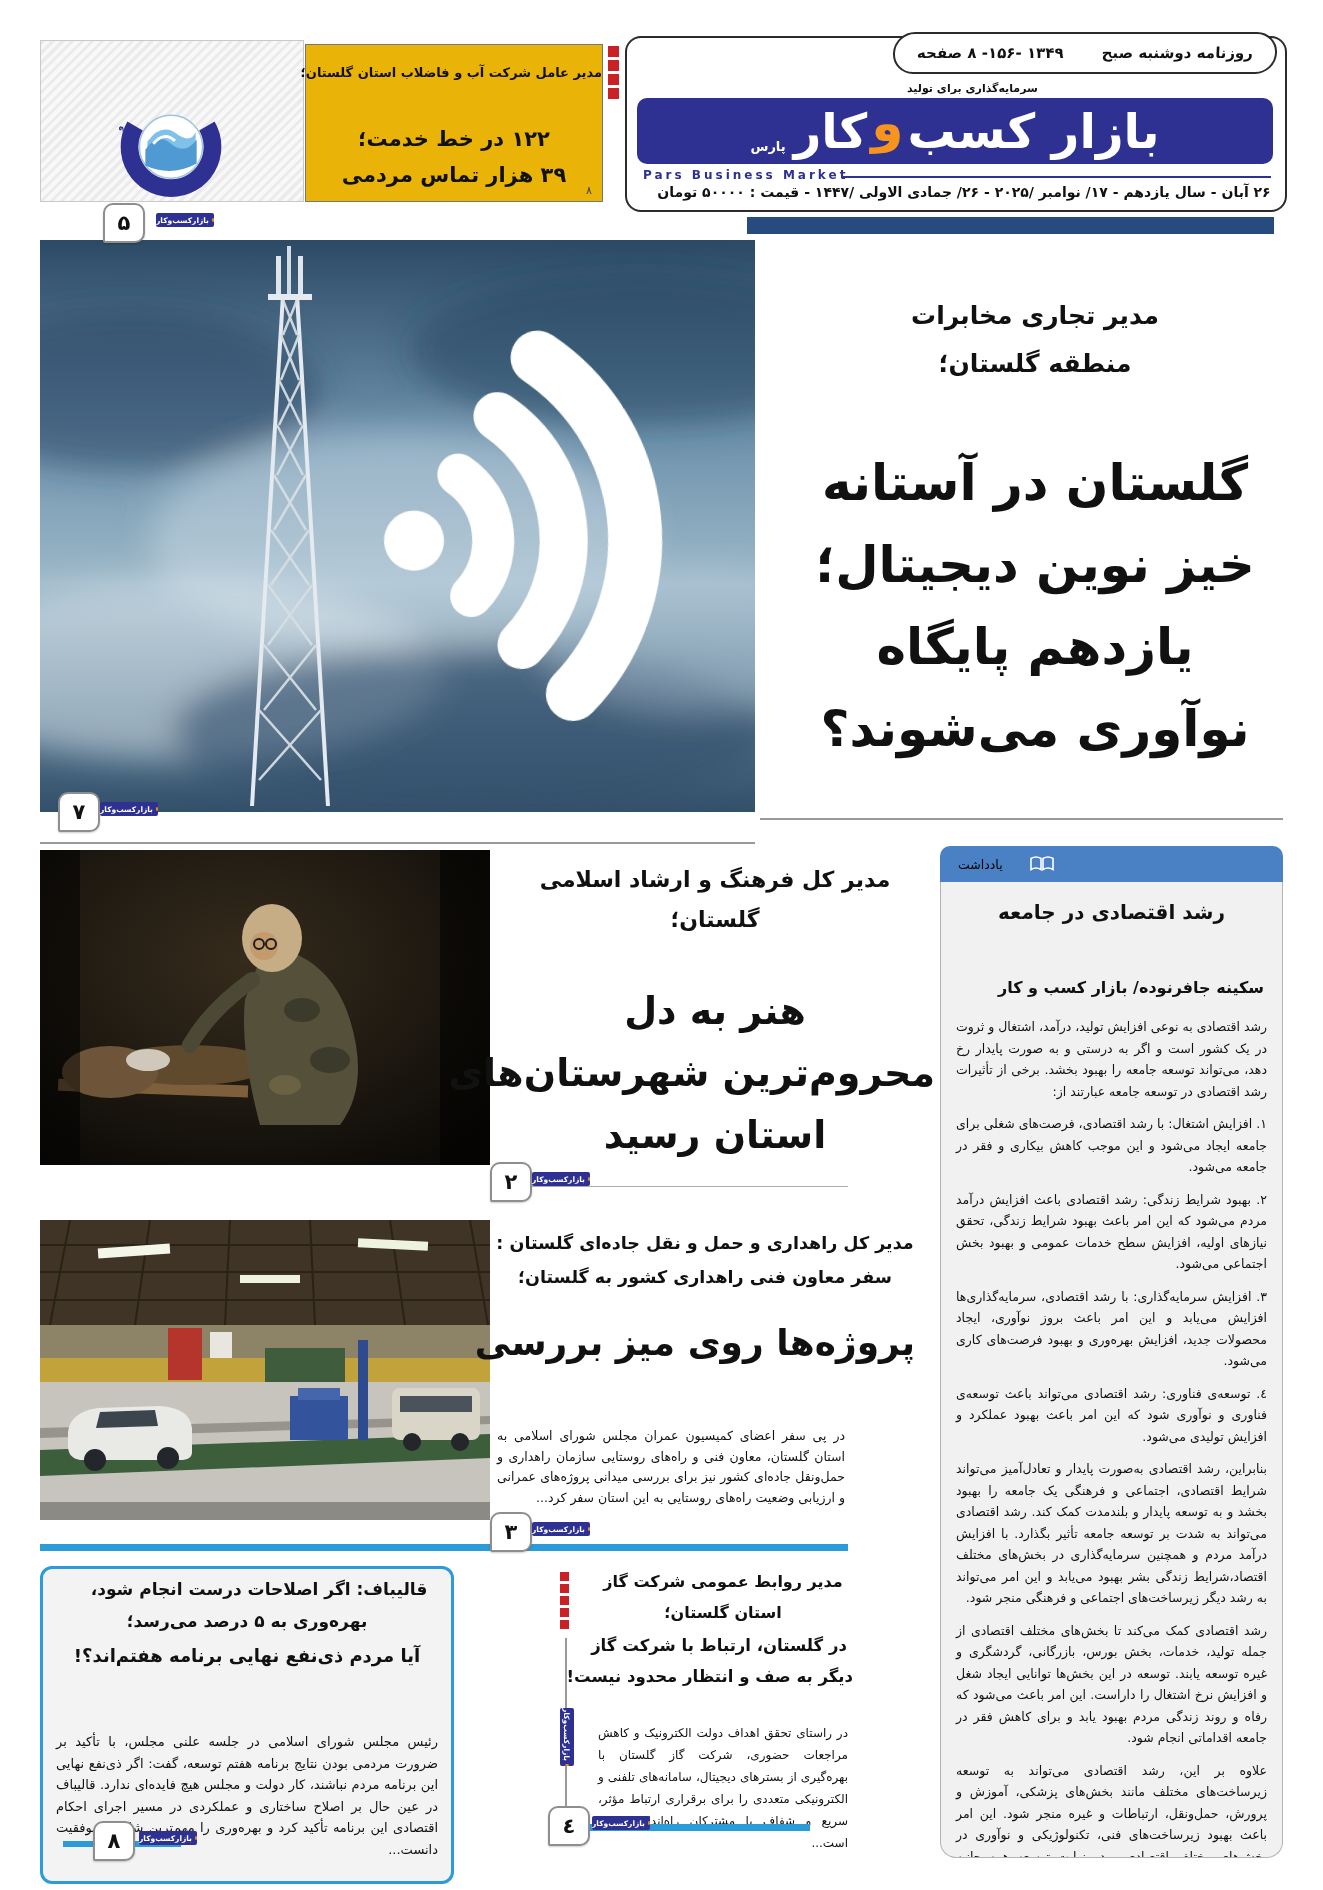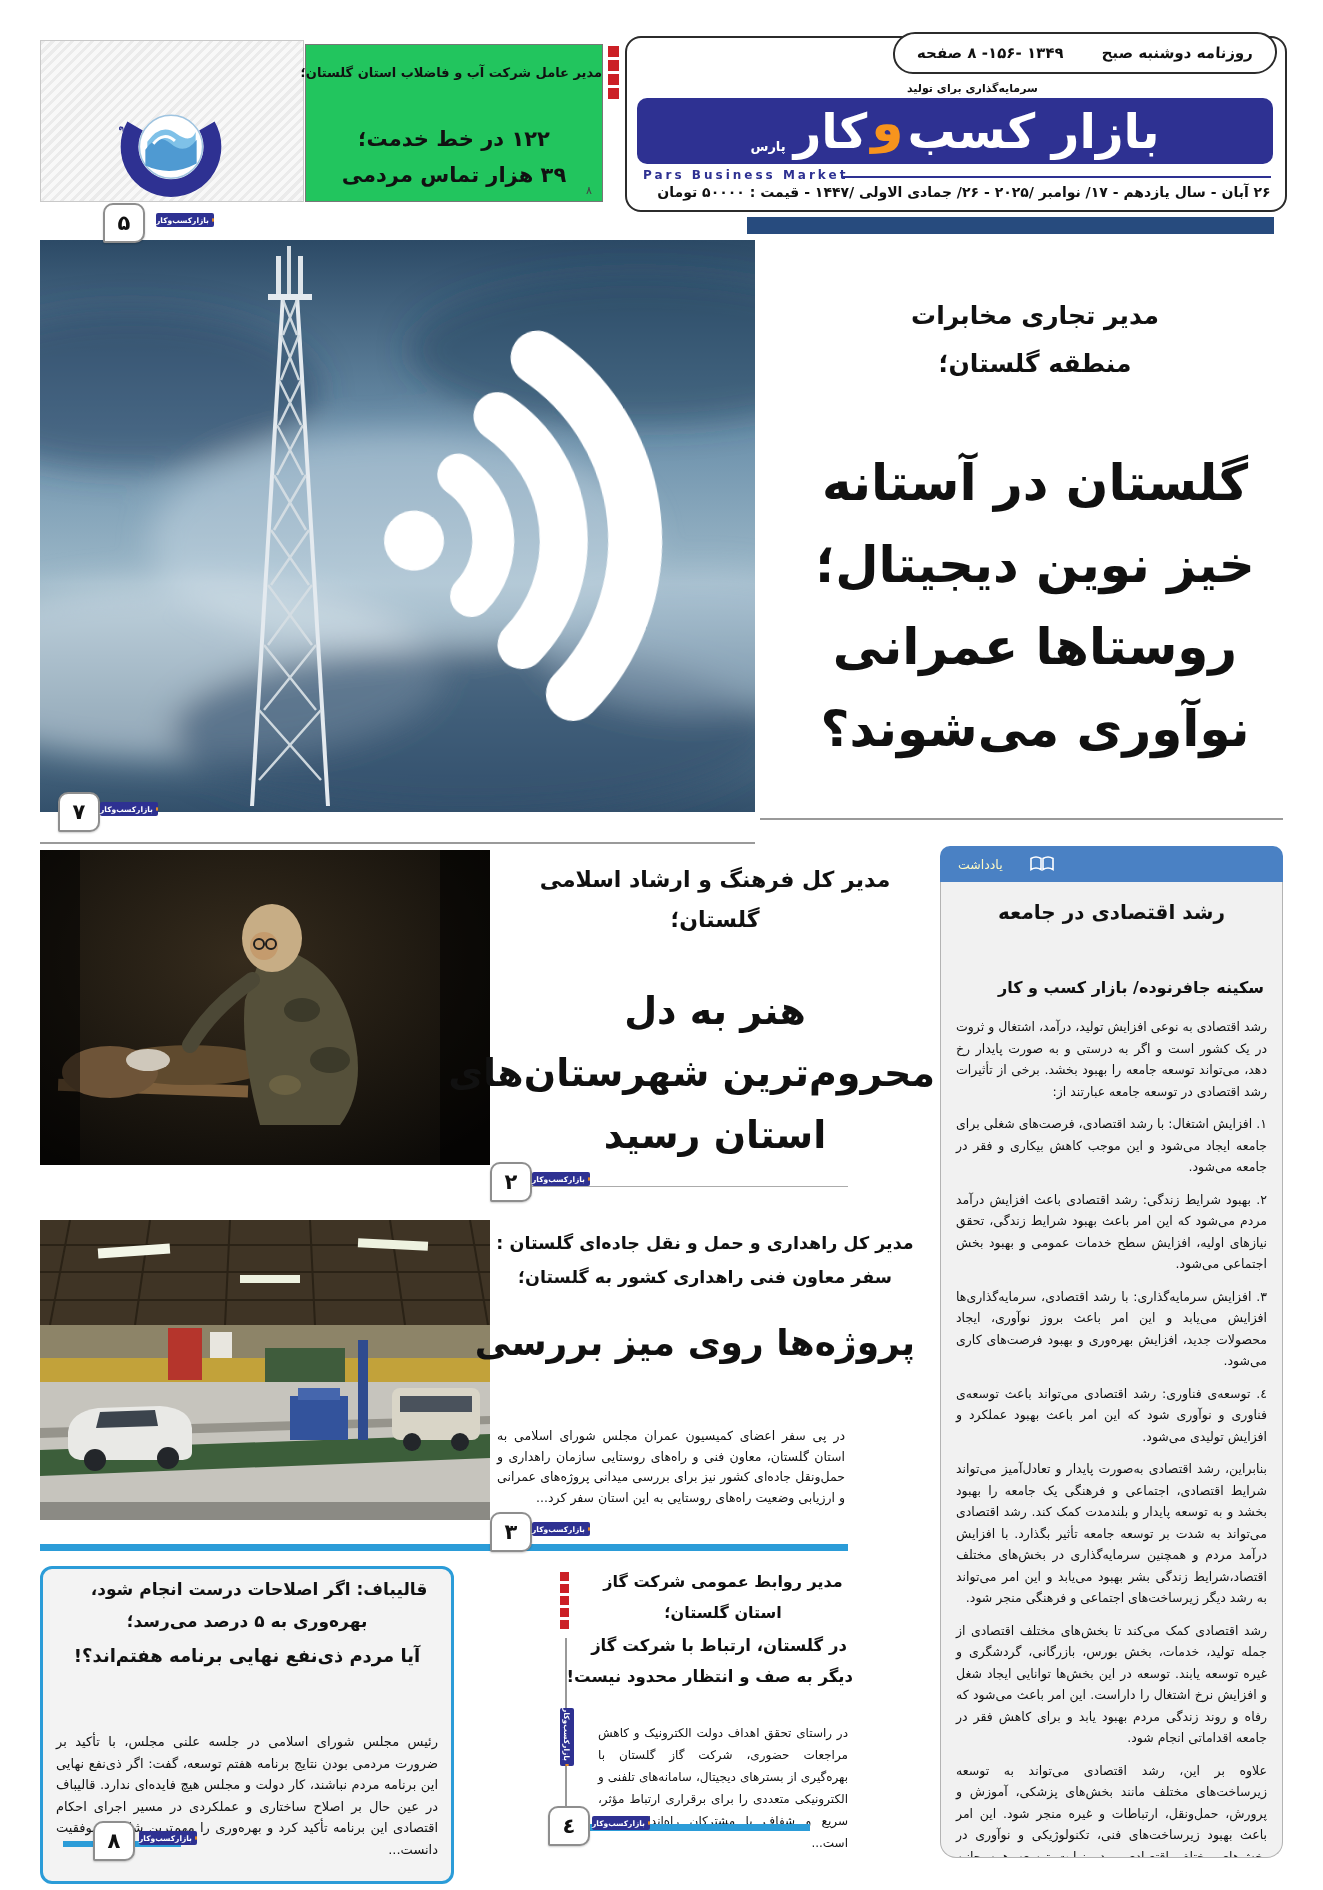--- a/index.html
+++ b/index.html
@@ -5,21 +5,21 @@
   html,body{margin:0;padding:0;background:#fff;}
   .page{position:relative;width:1323px;height:1890px;background:#fff;overflow:hidden;
         font-family:"DejaVu Sans",sans-serif;direction:rtl;color:#111;}
   .abs{position:absolute;}
   .nowrap{white-space:nowrap;}
 
   
   .water-box{left:40px;top:40px;width:262px;height:160px;border:1px solid #c9c9c9;
     background:repeating-linear-gradient(135deg,#ebebeb 0 3px,#f8f8f8 3px 7px);}
   .water-logo{position:absolute;left:60px;top:12px;width:140px;height:148px;}
-  .mid-box{left:305px;top:44px;width:296px;height:156px;background:#22c55e;border:1px solid #777;}
+  .mid-box{left:305px;top:44px;width:296px;height:156px;background:#eab308;border:1px solid #777;}
   .mid-kicker{position:absolute;top:20px;left:0;width:100%;font-size:13px;font-weight:bold;text-align:center;}
   .mid-t1{position:absolute;top:82px;left:0;width:100%;font-size:21px;font-weight:bold;text-align:center;}
   .mid-t2{position:absolute;top:118px;left:0;width:100%;font-size:21px;font-weight:bold;text-align:center;}
   .mid-corner{position:absolute;right:10px;bottom:4px;font-size:11px;color:#444;}
   .dots{display:flex;flex-direction:column;gap:3px;}
   .dots span{width:11px;height:11px;background:#cb2026;display:block;}
   .dots-top{left:608px;top:46px;}
   .dots-bottom{left:560px;top:1572px;}
   .dots-bottom span{width:9px;height:9px;}
 
@@ -79,21 +79,21 @@
   .vline{left:565px;top:1638px;width:2px;height:172px;background:#999;}
   .vlogo{left:538px;top:1730px;transform:rotate(90deg);}
 
   .gas-kicker{left:598px;top:1566px;width:250px;font-size:16px;font-weight:bold;line-height:31px;text-align:center;}
   .gas-headline{left:585px;top:1630px;width:268px;font-size:16.5px;font-weight:bold;line-height:31px;text-align:center;}
   .gas-body{left:598px;top:1722px;width:250px;font-size:12px;line-height:22px;text-align:justify;}
 
   
   .note-tab{left:940px;top:846px;width:343px;height:36px;background:#4a81c4;border-radius:10px 10px 0 0;
     display:flex;align-items:center;direction:ltr;padding-left:18px;gap:26px;box-sizing:border-box;}
-  .note-tab .lbl{color:#fef9c3;font-size:12.5px;}
+  .note-tab .lbl{color:#000000;font-size:12.5px;}
   .note-box{left:940px;top:882px;width:343px;height:976px;background:#f1f1f1;border:1px solid #b3b3b3;border-top:none;
     border-radius:0 0 16px 16px;box-sizing:border-box;overflow:hidden;}
   .note-title{position:absolute;top:18px;left:0;width:100%;font-size:20px;font-weight:bold;text-align:center;}
   .note-byline{position:absolute;top:96px;left:0;right:0;padding:0 18px;font-size:16px;font-weight:bold;text-align:right;}
   .note-paras{position:absolute;top:134px;left:0;right:0;padding:0 15px;}
   .note-paras p{margin:0 0 11px 0;font-size:12.5px;line-height:21.5px;text-align:justify;}
 </style>
 </head>
 <body>
 
@@ -199,21 +199,21 @@
       <span>بازارکسب‌وکار</span>
     </div>
 
   <div class="abs lead-kicker">
     <div class="nowrap">مدیر تجاری مخابرات</div>
     <div class="nowrap">منطقه گلستان؛</div>
   </div>
   <div class="abs lead-headline">
     <div class="nowrap">گلستان در آستانه</div>
     <div class="nowrap">خیز نوین دیجیتال؛</div>
-    <div class="nowrap">روستاها عمرانی</div>
+    <div class="nowrap">یازدهم پایگاه</div>
     <div class="nowrap">نوآوری می‌شوند؟</div>
   </div>
 
   <div class="abs hr" style="left:40px;top:842px;width:715px;"></div>
   <div class="abs hr" style="left:760px;top:818px;width:523px;"></div>
 
   <div class="abs photo photo-theater">
     <svg viewBox="0 0 450 315" preserveAspectRatio="none">
       <defs>
         <radialGradient id="tg" cx="0.45" cy="0.35" r="0.75">

